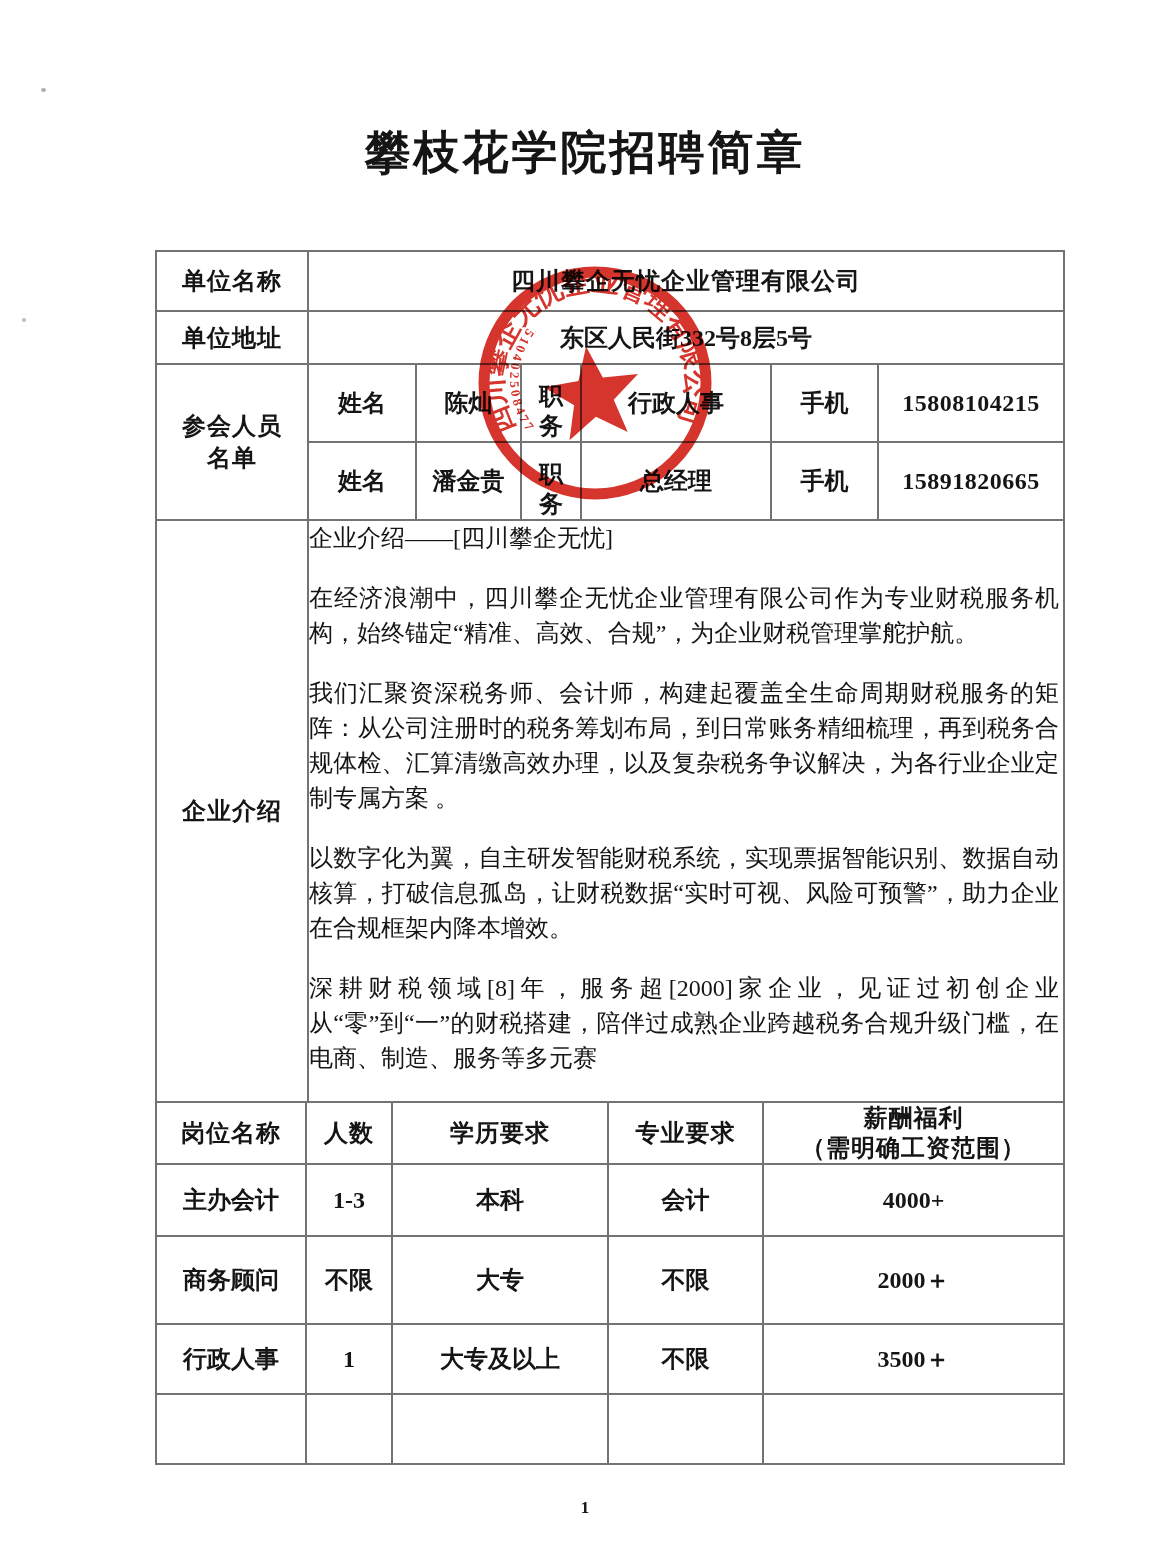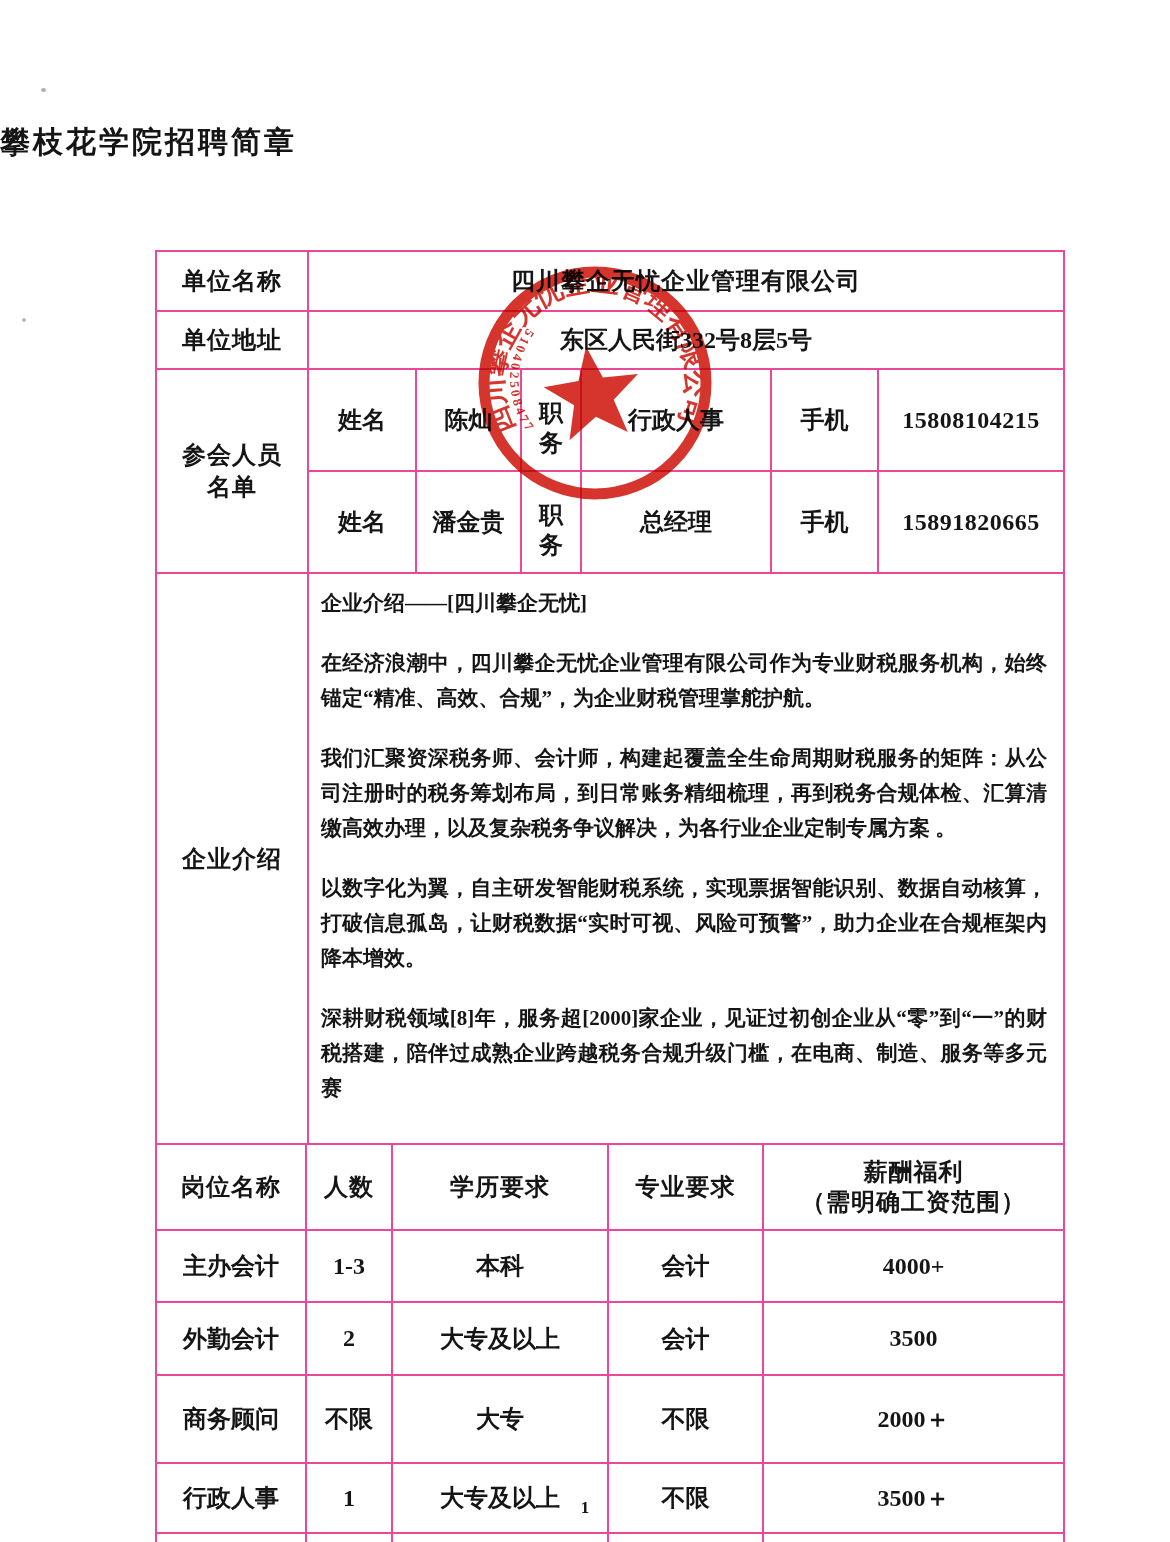--- a/index.html
+++ b/index.html
@@ -6,46 +6,46 @@
   .page {
     position:relative; width:1170px; height:1542px; margin:0 auto;
     background:#ffffff; overflow:hidden;
     font-family:"Liberation Serif", serif; color:#151515;
   }
   .speck { position:absolute; background:#6b6b6b; border-radius:50%; }
   .s1 { left:41px; top:88px;  width:5px; height:4px; opacity:.55; }
   .s2 { left:22px; top:318px; width:4px; height:4px; opacity:.45; }
   .title {
     position:absolute; top:122px; left:0; width:100%; margin:0;
-    font-size:30px; font-weight:700; letter-spacing:3px;
+    text-align:center; font-size:46px; font-weight:700; letter-spacing:3px;
   }
   .doc { position:absolute; left:155px; top:250px; width:908px; }
   table.tbl { border-collapse:collapse; table-layout:fixed; width:908px; }
   table.tbl td {
-    border:2px solid #ec4899; padding:12px; text-align:center;
+    border:2px solid #737373; padding:0; text-align:center;
     vertical-align:middle; font-size:24px; font-weight:600; overflow:hidden;
   }
   .lbl { font-size:25px; letter-spacing:1px; }
   .r1 { height:60px; } .r2 { height:53px; } .r3 { height:62px; }
   .r4 { height:63px; } .r5 { height:540px; }
   .company-name {
     text-align:left; padding-left:8px; font-size:27px;
     font-weight:800; letter-spacing:1px;
   }
   .addr { text-align:left; padding-left:52px; font-size:23px; }
   .two-line span { display:block; line-height:32px; }
   .narrow {
     display:inline-block; width:1.08em; line-height:30px;
     word-break:break-all; vertical-align:middle;margin-top:16px;
   }
   .phone { font-size:25px; letter-spacing:0.5px; }
   .intro { vertical-align:top; text-align:left; padding:8px 10px 0 12px; }
   .intro p {
-    margin:0 4px 25px 0; font-size:21px; line-height:35px;
-    text-align:justify; font-weight:700;
+    margin:0 4px 25px 0; font-size:24px; line-height:35px;
+    text-align:justify; font-weight:400;
   }
   table.job { margin-top:-2px; }
   .jh { height:62px; } .j1 { height:72px; } .j2 { height:73px; }
   .j3 { height:88px; } .j4 { height:70px; } .j5 { height:70px; }
   .salary-head span { display:block; line-height:30px; font-size:24px;text-align:center; }
   .major-cell { vertical-align:top; padding-top:4px; }
   .stamp {
     position:absolute; left:468px; top:256px; width:262px; height:262px;
     mix-blend-mode:multiply; opacity:.93; pointer-events:none;
   }
@@ -140,27 +140,20 @@
           <span>（需明确工资范围）</span>
         </td>
       </tr>
       <tr class="j1">
         <td>主办会计</td>
         <td>1-3</td>
         <td>本科</td>
         <td class="major-cell">会计</td>
         <td>4000+</td>
       </tr>
-      <tr class="j2">
-        <td>外勤会计</td>
-        <td>2</td>
-        <td>大专及以上</td>
-        <td class="major-cell">会计</td>
-        <td>3500</td>
-      </tr>
       <tr class="j3">
         <td>商务顾问</td>
         <td>不限</td>
         <td>大专</td>
         <td class="major-cell">不限</td>
         <td>2000＋</td>
       </tr>
       <tr class="j4">
         <td>行政人事</td>
         <td>1</td>

